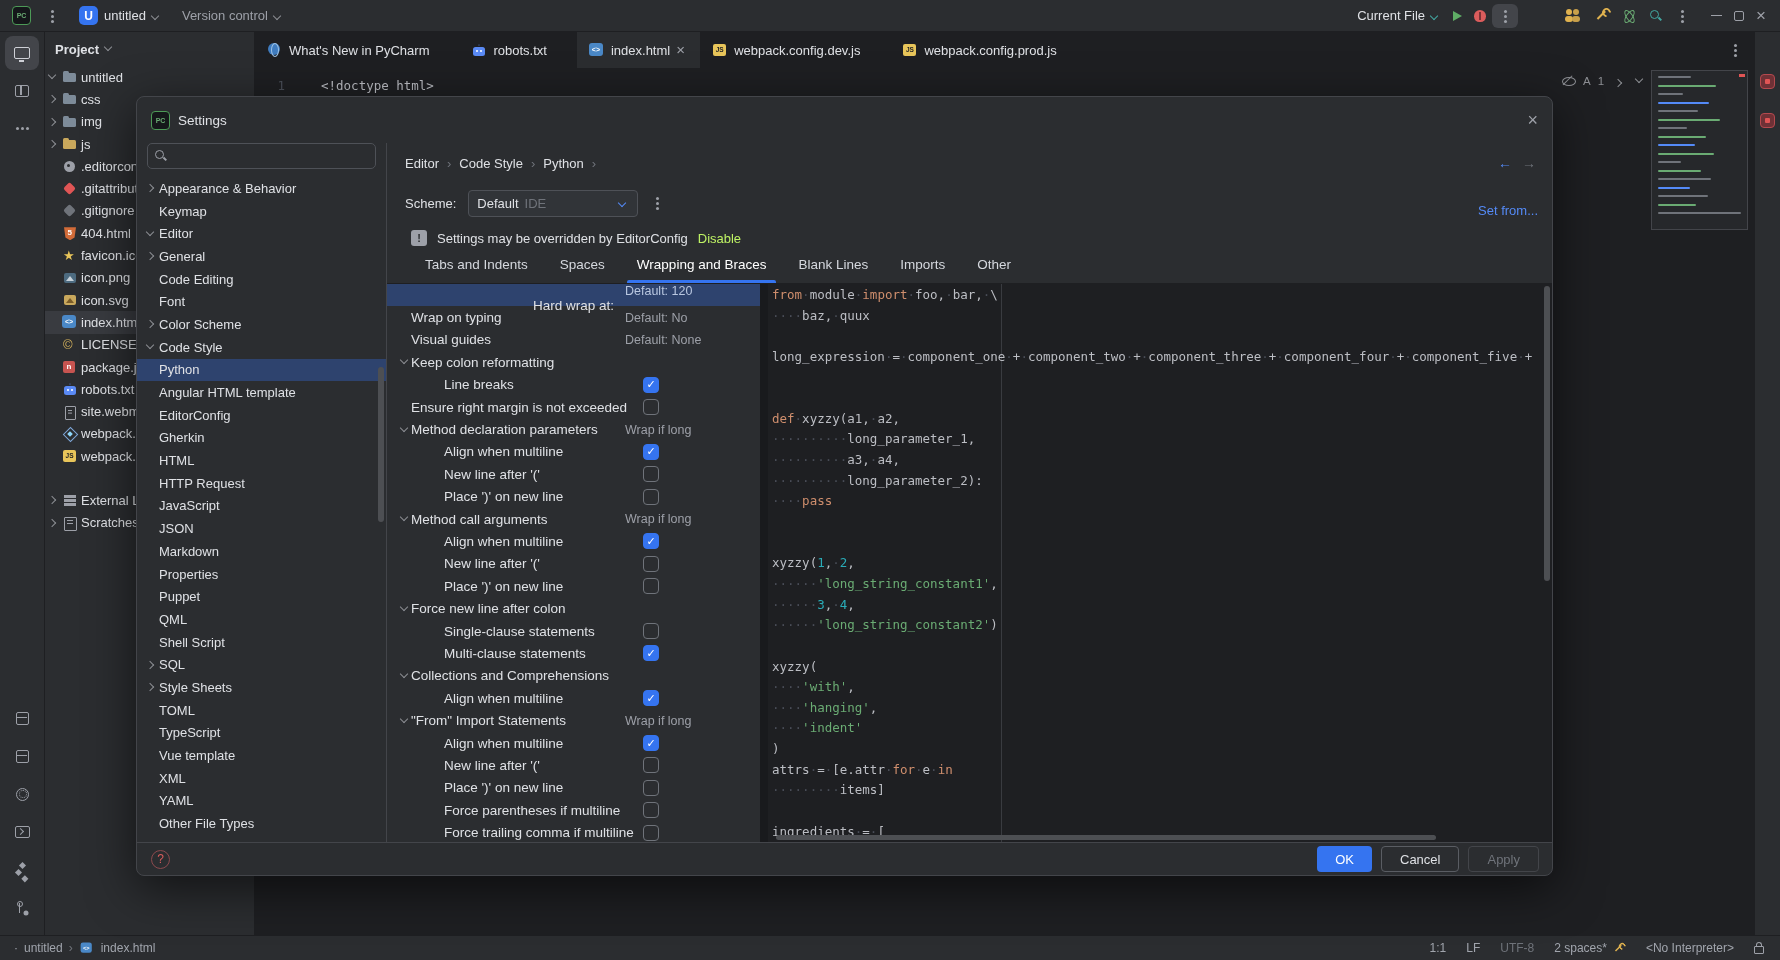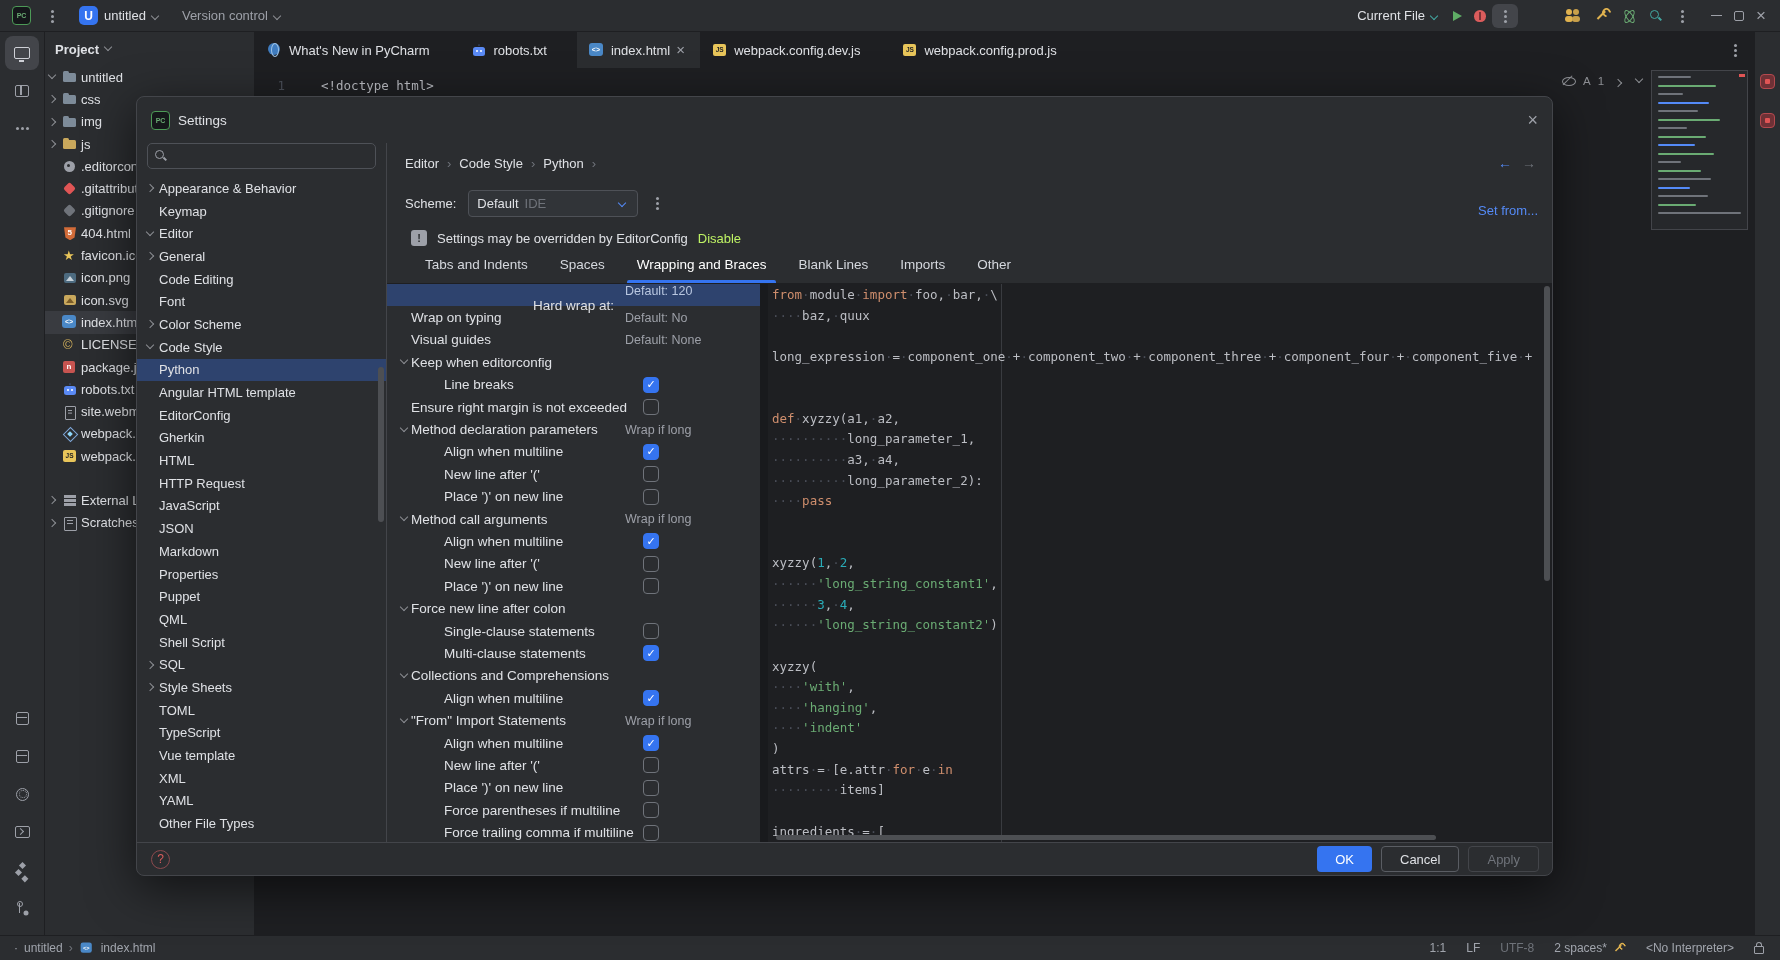--- a/index.html
+++ b/index.html
@@ -778,21 +778,21 @@
 
             <div class="opt-row">
               <span class="chev"></span>
               <span class="opt-label">Visual guides</span>
               <span class="opt-value">Default: None</span>
 
             </div>
 
             <div class="opt-row">
               <span class="chev exp"></span>
-              <span class="opt-label">Keep when editorconfig</span>
+              <span class="opt-label">Keep colon reformatting</span>
               <span class="opt-value"></span>
 
             </div>
 
             <div class="opt-row l1">
               <span class="chev"></span>
               <span class="opt-label">Line breaks</span>
               <span class="opt-value"></span>
               <span class="checkbox show on"></span>
             </div>

